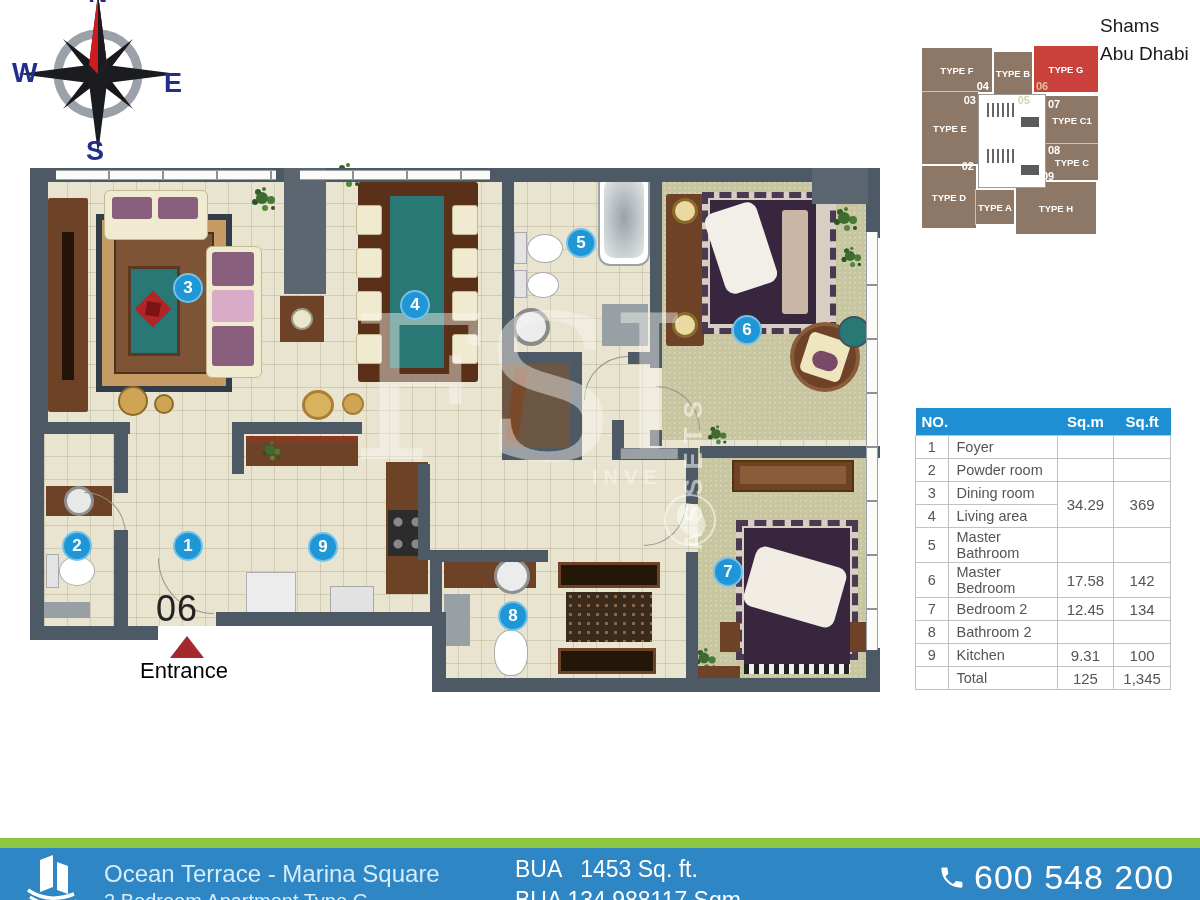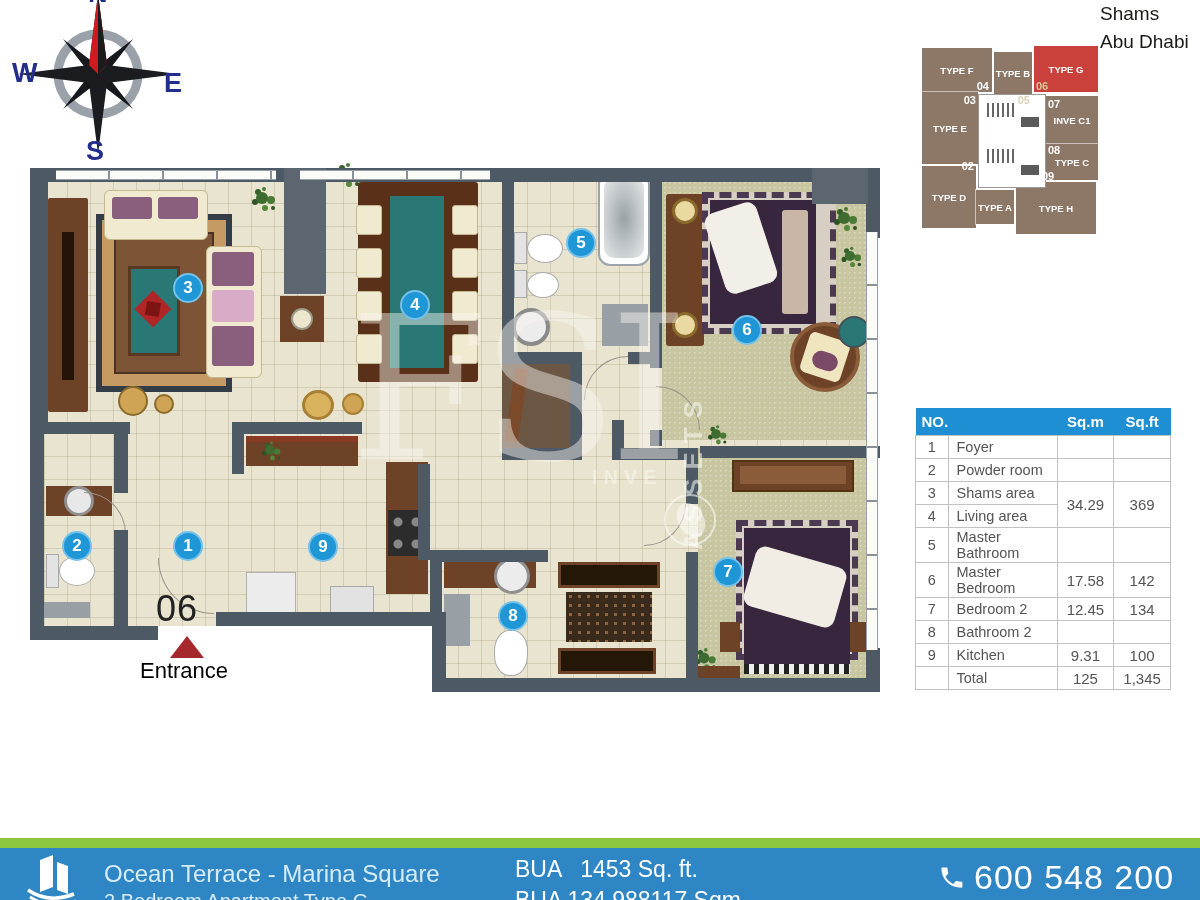--- a/index.html
+++ b/index.html
@@ -64,21 +64,21 @@
       <polygon points="86,0 95,71 166,80 95,89 86,160 77,89 6,80 77,71" fill="#1a1c20"></polygon>
       <polygon points="86,0 95,71 86,80 77,71" fill="#cf1a1f"></polygon>
       <polygon points="86,0 95,71 86,80" fill="#1a1c20"></polygon>
     </svg>
     <div class="compassletter" style="left:76px;top:-22px;">N</div>
     <div class="compassletter" style="left:0px;top:58px;">W</div>
     <div class="compassletter" style="left:152px;top:68px;">E</div>
     <div class="compassletter" style="left:74px;top:136px;">S</div>
   </div>
 
-  <div class="a" style="left:1100px;top:0;font-size:19px;color:#1a1a18;line-height:1.45;">
+  <div class="a" style="left:1100px;top:12px;font-size:19px;color:#1a1a18;line-height:1.45;">
     <div>Shams</div>
     <div>Abu Dhabi</div>
   </div>
 
   <div class="a" style="left:920px;top:42px;width:180px;height:192px;">
     <div class="kp-block" style="left:2px;top:6px;width:70px;height:44px;">
         <span>TYPE F</span>
         <span class="kp-num" style="right:3px;bottom:0;">04</span>
       </div>
     <div class="kp-block" style="left:74px;top:10px;width:38px;height:42px;">
@@ -87,21 +87,21 @@
       </div>
     <div class="kp-block" style="left:114px;top:4px;width:64px;height:46px;background:#c9413a;">
         <span>TYPE G</span>
         <span class="kp-num" style="left:2px;bottom:0;color:#d7c49a;">06</span>
       </div>
     <div class="kp-block" style="left:2px;top:50px;width:56px;height:72px;">
         <span>TYPE E</span>
         <span class="kp-num" style="right:2px;top:2px;">03</span>
       </div>
     <div class="kp-block" style="left:126px;top:54px;width:52px;height:48px;">
-        <span>INVE C1</span>
+        <span>TYPE C1</span>
         <span class="kp-num" style="left:2px;top:2px;">07</span>
       </div>
     <div class="kp-block" style="left:126px;top:102px;width:52px;height:36px;">
         <span>TYPE C</span>
         <span class="kp-num" style="left:2px;top:0;">08</span>
       </div>
     <div class="kp-block" style="left:2px;top:124px;width:54px;height:62px;">
         <span>TYPE D</span>
         <span class="kp-num" style="right:2px;top:-6px;">02</span>
       </div>
@@ -299,21 +299,21 @@
         <td class="v"></td>
       </tr>
       <tr>
         <td class="no">2</td>
         <td class="nm">Powder room</td>
         <td class="v"></td>
         <td class="v"></td>
       </tr>
       <tr>
         <td class="no">3</td>
-        <td class="nm">Shams area</td>
+        <td class="nm">Dining room</td>
         <td class="v" rowspan="2">34.29</td>
         <td class="v" rowspan="2">369</td>
       </tr>
       <tr>
         <td class="no">4</td>
         <td class="nm">Living area</td>
       </tr>
       <tr>
         <td class="no">5</td>
         <td class="nm">Master Bathroom</td>

